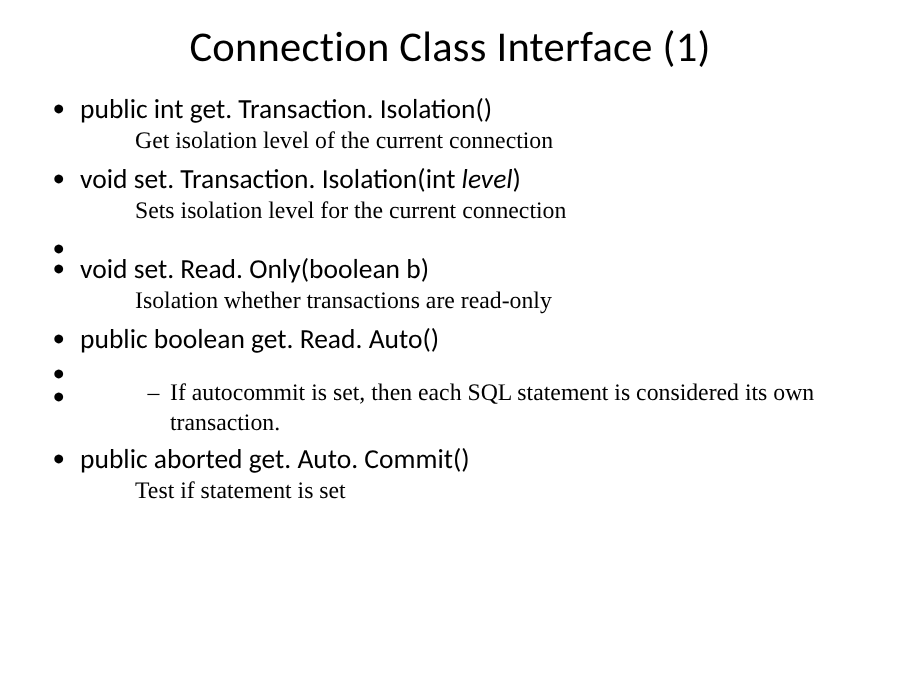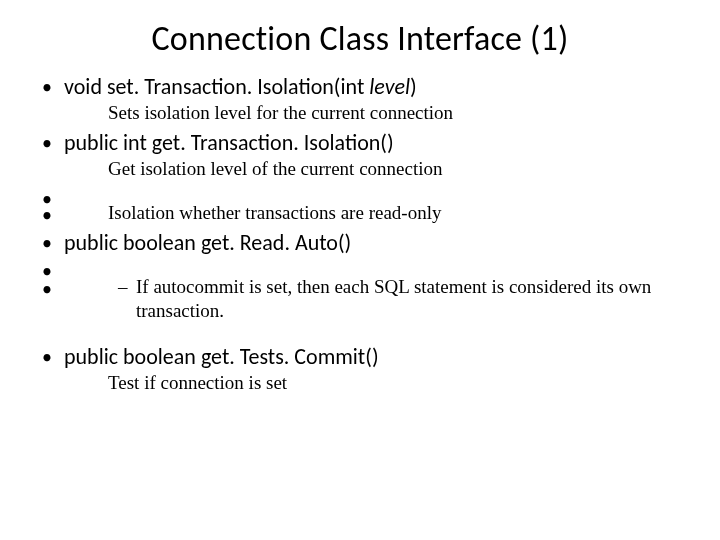--- a/index.html
+++ b/index.html
@@ -53,21 +53,21 @@
     font-family: "Comic Sans MS", "Comic Sans", cursive;
     font-size: 19px;
     line-height: 24px;
     margin: 0 0 4px 44px;
   }
   .gap {
     height: 16px;
   }
   ul.sub {
     list-style: none;
-    margin: 2px 0 20px 54px;
+    margin: 2px 0 2px 54px;
     padding: 0;
   }
   ul.sub > li {
     position: relative;
     padding-left: 18px;
     font-family: "Comic Sans MS", "Comic Sans", cursive;
     font-size: 19px;
     line-height: 24px;
     margin-bottom: 2px;
   }
@@ -80,48 +80,49 @@
 </style>
 </head>
 <body>
 
 <div class="slide">
   <h1 class="title">Connection Class Interface (1)</h1>
 
   <ul class="top">
 
     <li>
+      <div class="sig">public int get. Transaction. Isolation()</div>
+      <div class="desc">Get isolation level of the current connection</div>
+    </li>
+
+    <li>
       <div class="sig">
         <span>void set. Transaction. Isolation(int </span><span class="param-italic">level</span><span>)</span>
       </div>
       <div class="desc">Sets isolation level for the current connection</div>
     </li>
 
-    <li>
-      <div class="sig">public int get. Transaction. Isolation()</div>
-      <div class="desc">Get isolation level of the current connection</div>
-    </li>
-
     <li class="gap" style="padding:0;"></li>
 
     <li>
+      <div class="sig">void set. Read. Only(boolean b)</div>
       <div class="desc">Isolation whether transactions are read-only</div>
     </li>
 
     <li>
       <div class="sig">public boolean get. Read. Auto()</div>
     </li>
 
     <li class="gap" style="padding:0;"></li>
 
     <li>
       <ul class="sub">
         <li>If autocommit is set, then each SQL statement is considered its own transaction.</li>
       </ul>
     </li>
 
     <li>
-      <div class="sig">public boolean get. Tests. Commit()</div>
-      <div class="desc">Test if connection is set</div>
+      <div class="sig">public aborted get. Auto. Commit()</div>
+      <div class="desc">Test if statement is set</div>
     </li>
 
   </ul>
 </div>
 
 </body></html>

